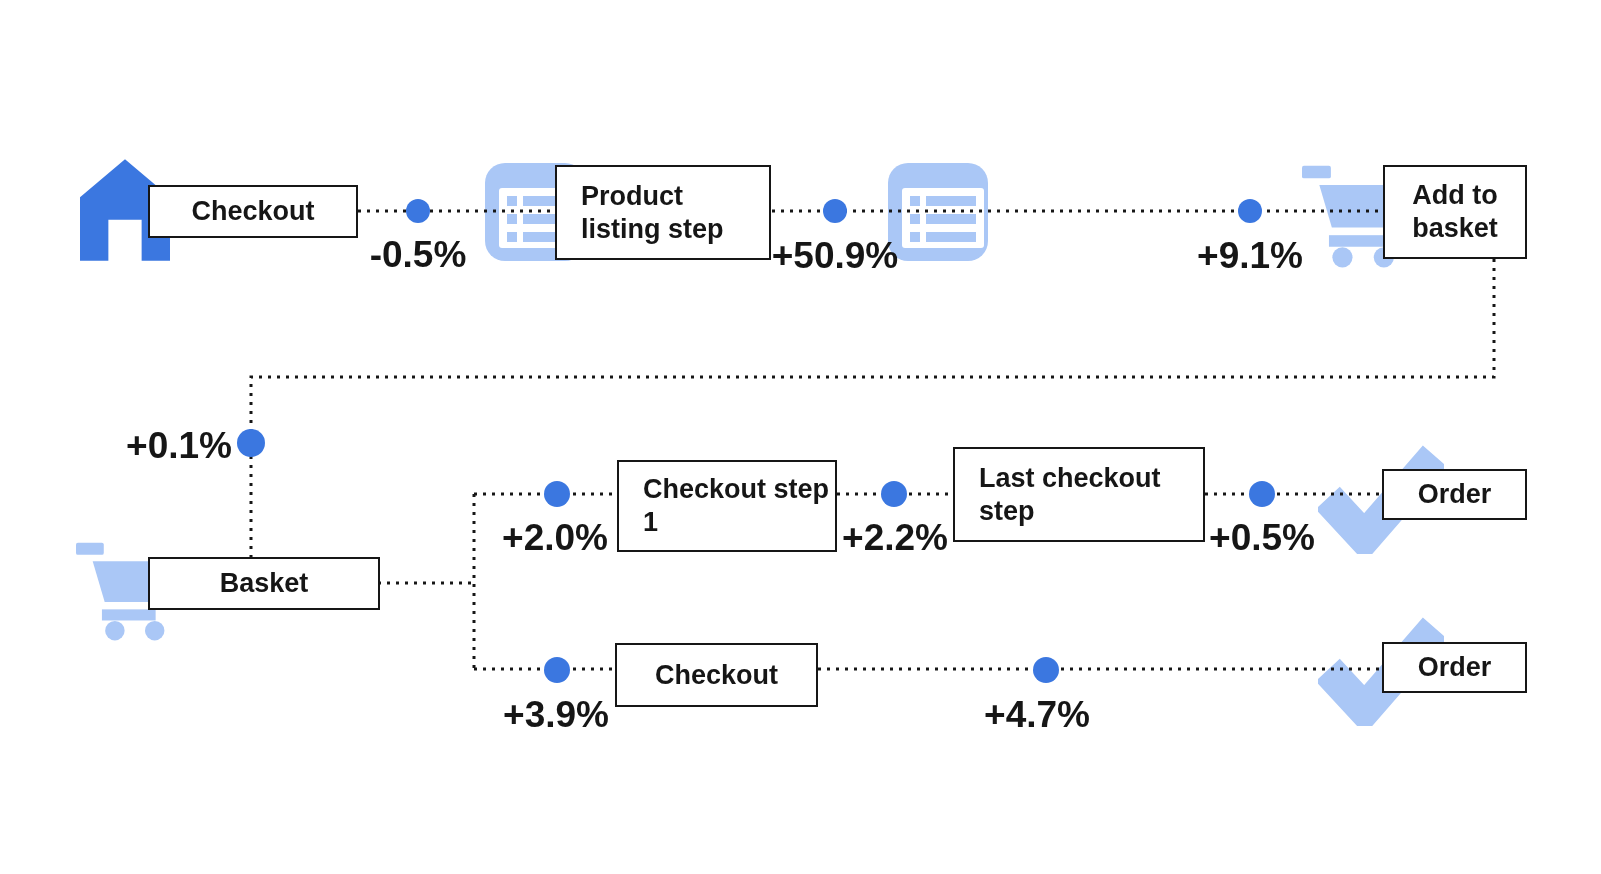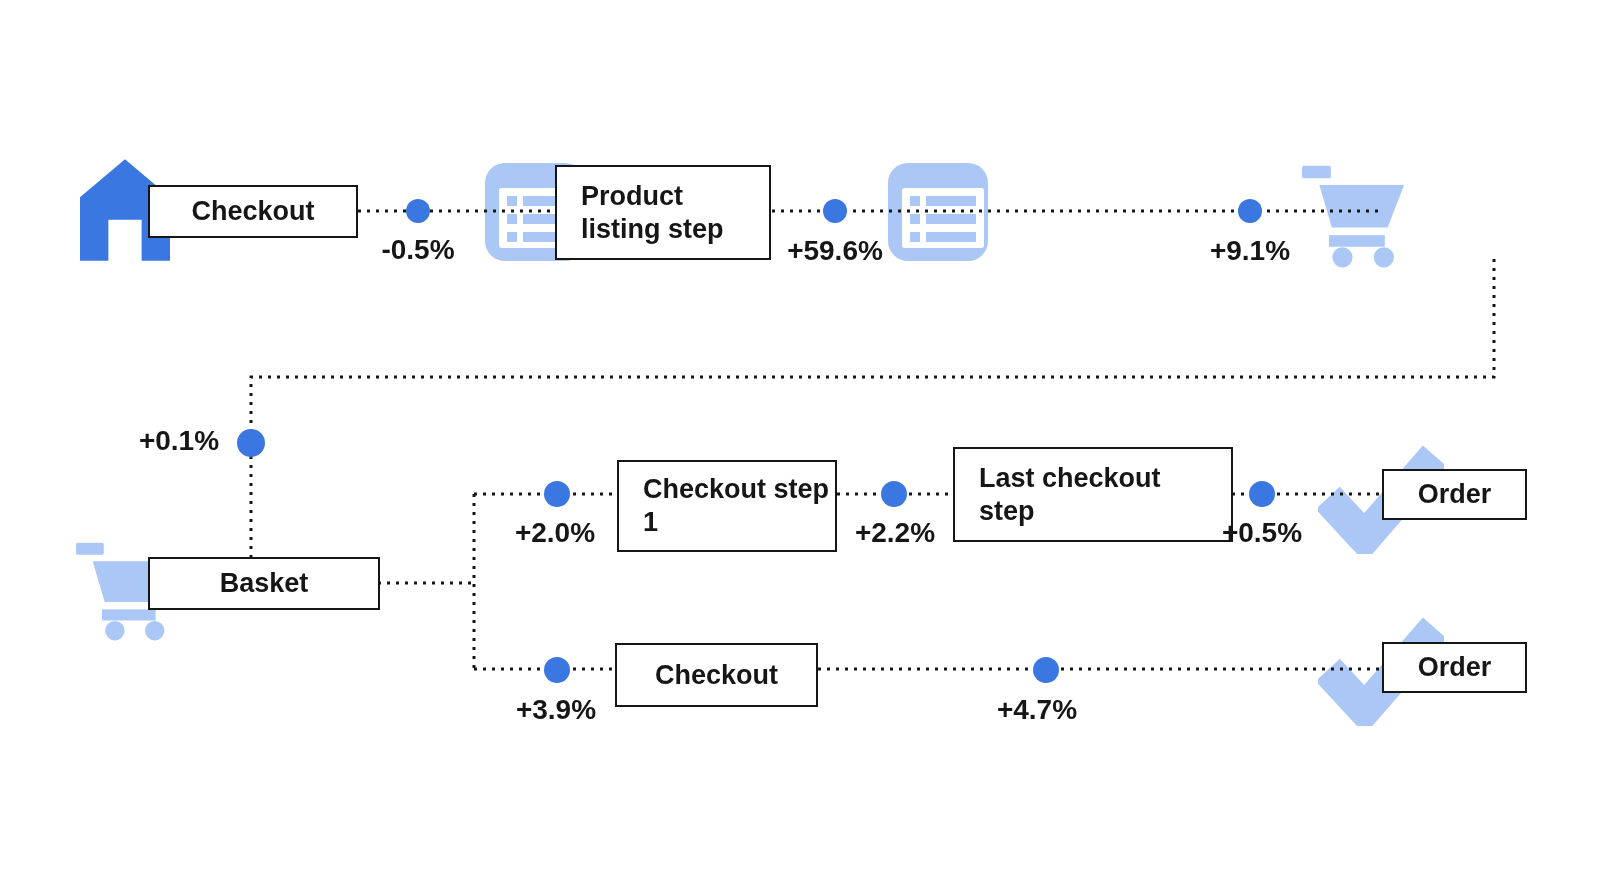--- a/index.html
+++ b/index.html
@@ -26,21 +26,21 @@
   }
   .box.center{justify-content:center;text-align:center;}
   .box.left{padding-left:24px;}
   .dot{
     position:absolute;z-index:5;border-radius:50%;
     background:var(--primary-blue);
   }
   .pct{
     position:absolute;z-index:5;white-space:nowrap;
     transform:translateX(-50%);
-    font-weight:700;font-size:28px;color:var(--ink);
+    font-weight:700;font-size:37px;color:var(--ink);
   }
 </style>
 </head>
 <body>
 
 <div id="stage">
 
   <div class="icon" style="left:80px;top:158px">
     <svg width="90" height="104" viewBox="0 0 92 104">
       <path d="M46 0 L92 39 L92 104 L63 104 L63 62 L29 62 L29 104 L0 104 L0 39 Z" fill="var(--primary-blue)"></path>
@@ -129,30 +129,33 @@
 
   <div class="box center" style="left:148px;top:185px;width:210px;height:53px">
     <span>Checkout</span>
   </div>
 
   <div class="box left" style="left:555px;top:165px;width:216px;height:95px;padding-right:36px">
     <span>Product listing step</span>
   </div>
 
 
+  <div class="box center" style="left:1383px;top:165px;width:144px;height:94px;padding:0 18px">
+    <span>Add to basket</span>
+  </div>
 
   <div class="box center" style="left:148px;top:557px;width:232px;height:53px">
     <span>Basket</span>
   </div>
 
   <div class="box left" style="left:617px;top:460px;width:220px;height:92px;">
     <span>Checkout step 1</span>
   </div>
 
-  <div class="box left" style="left:953px;top:447px;width:280px;height:95px;padding-right:30px">
+  <div class="box left" style="left:953px;top:447px;width:252px;height:95px;padding-right:30px">
     <span>Last checkout step</span>
   </div>
 
   <div class="box center" style="left:1382px;top:469px;width:145px;height:51px">
     <span>Order</span>
   </div>
 
   <div class="box center" style="left:615px;top:643px;width:203px;height:64px">
     <span>Checkout</span>
   </div>
@@ -165,21 +168,21 @@
   <div class="dot" style="left:823px;top:199px;width:24px;height:24px"></div>
   <div class="dot" style="left:1238px;top:199px;width:24px;height:24px"></div>
   <div class="dot" style="left:237px;top:429px;width:28px;height:28px"></div>
   <div class="dot" style="left:544px;top:481px;width:26px;height:26px"></div>
   <div class="dot" style="left:881px;top:481px;width:26px;height:26px"></div>
   <div class="dot" style="left:1249px;top:481px;width:26px;height:26px"></div>
   <div class="dot" style="left:544px;top:657px;width:26px;height:26px"></div>
   <div class="dot" style="left:1033px;top:657px;width:26px;height:26px"></div>
 
   <div class="pct" style="left:418px;top:234px">-0.5%</div>
-  <div class="pct" style="left:835px;top:235px">+59.6%</div>
+  <div class="pct" style="left:835px;top:235px">+50.9%</div>
   <div class="pct" style="left:1250px;top:235px">+9.1%</div>
   <div class="pct" style="left:179px;top:425px">+0.1%</div>
   <div class="pct" style="left:555px;top:517px">+2.0%</div>
   <div class="pct" style="left:895px;top:517px">+2.2%</div>
   <div class="pct" style="left:1262px;top:517px">+0.5%</div>
   <div class="pct" style="left:556px;top:694px">+3.9%</div>
   <div class="pct" style="left:1037px;top:694px">+4.7%</div>
 
 </div>
 

